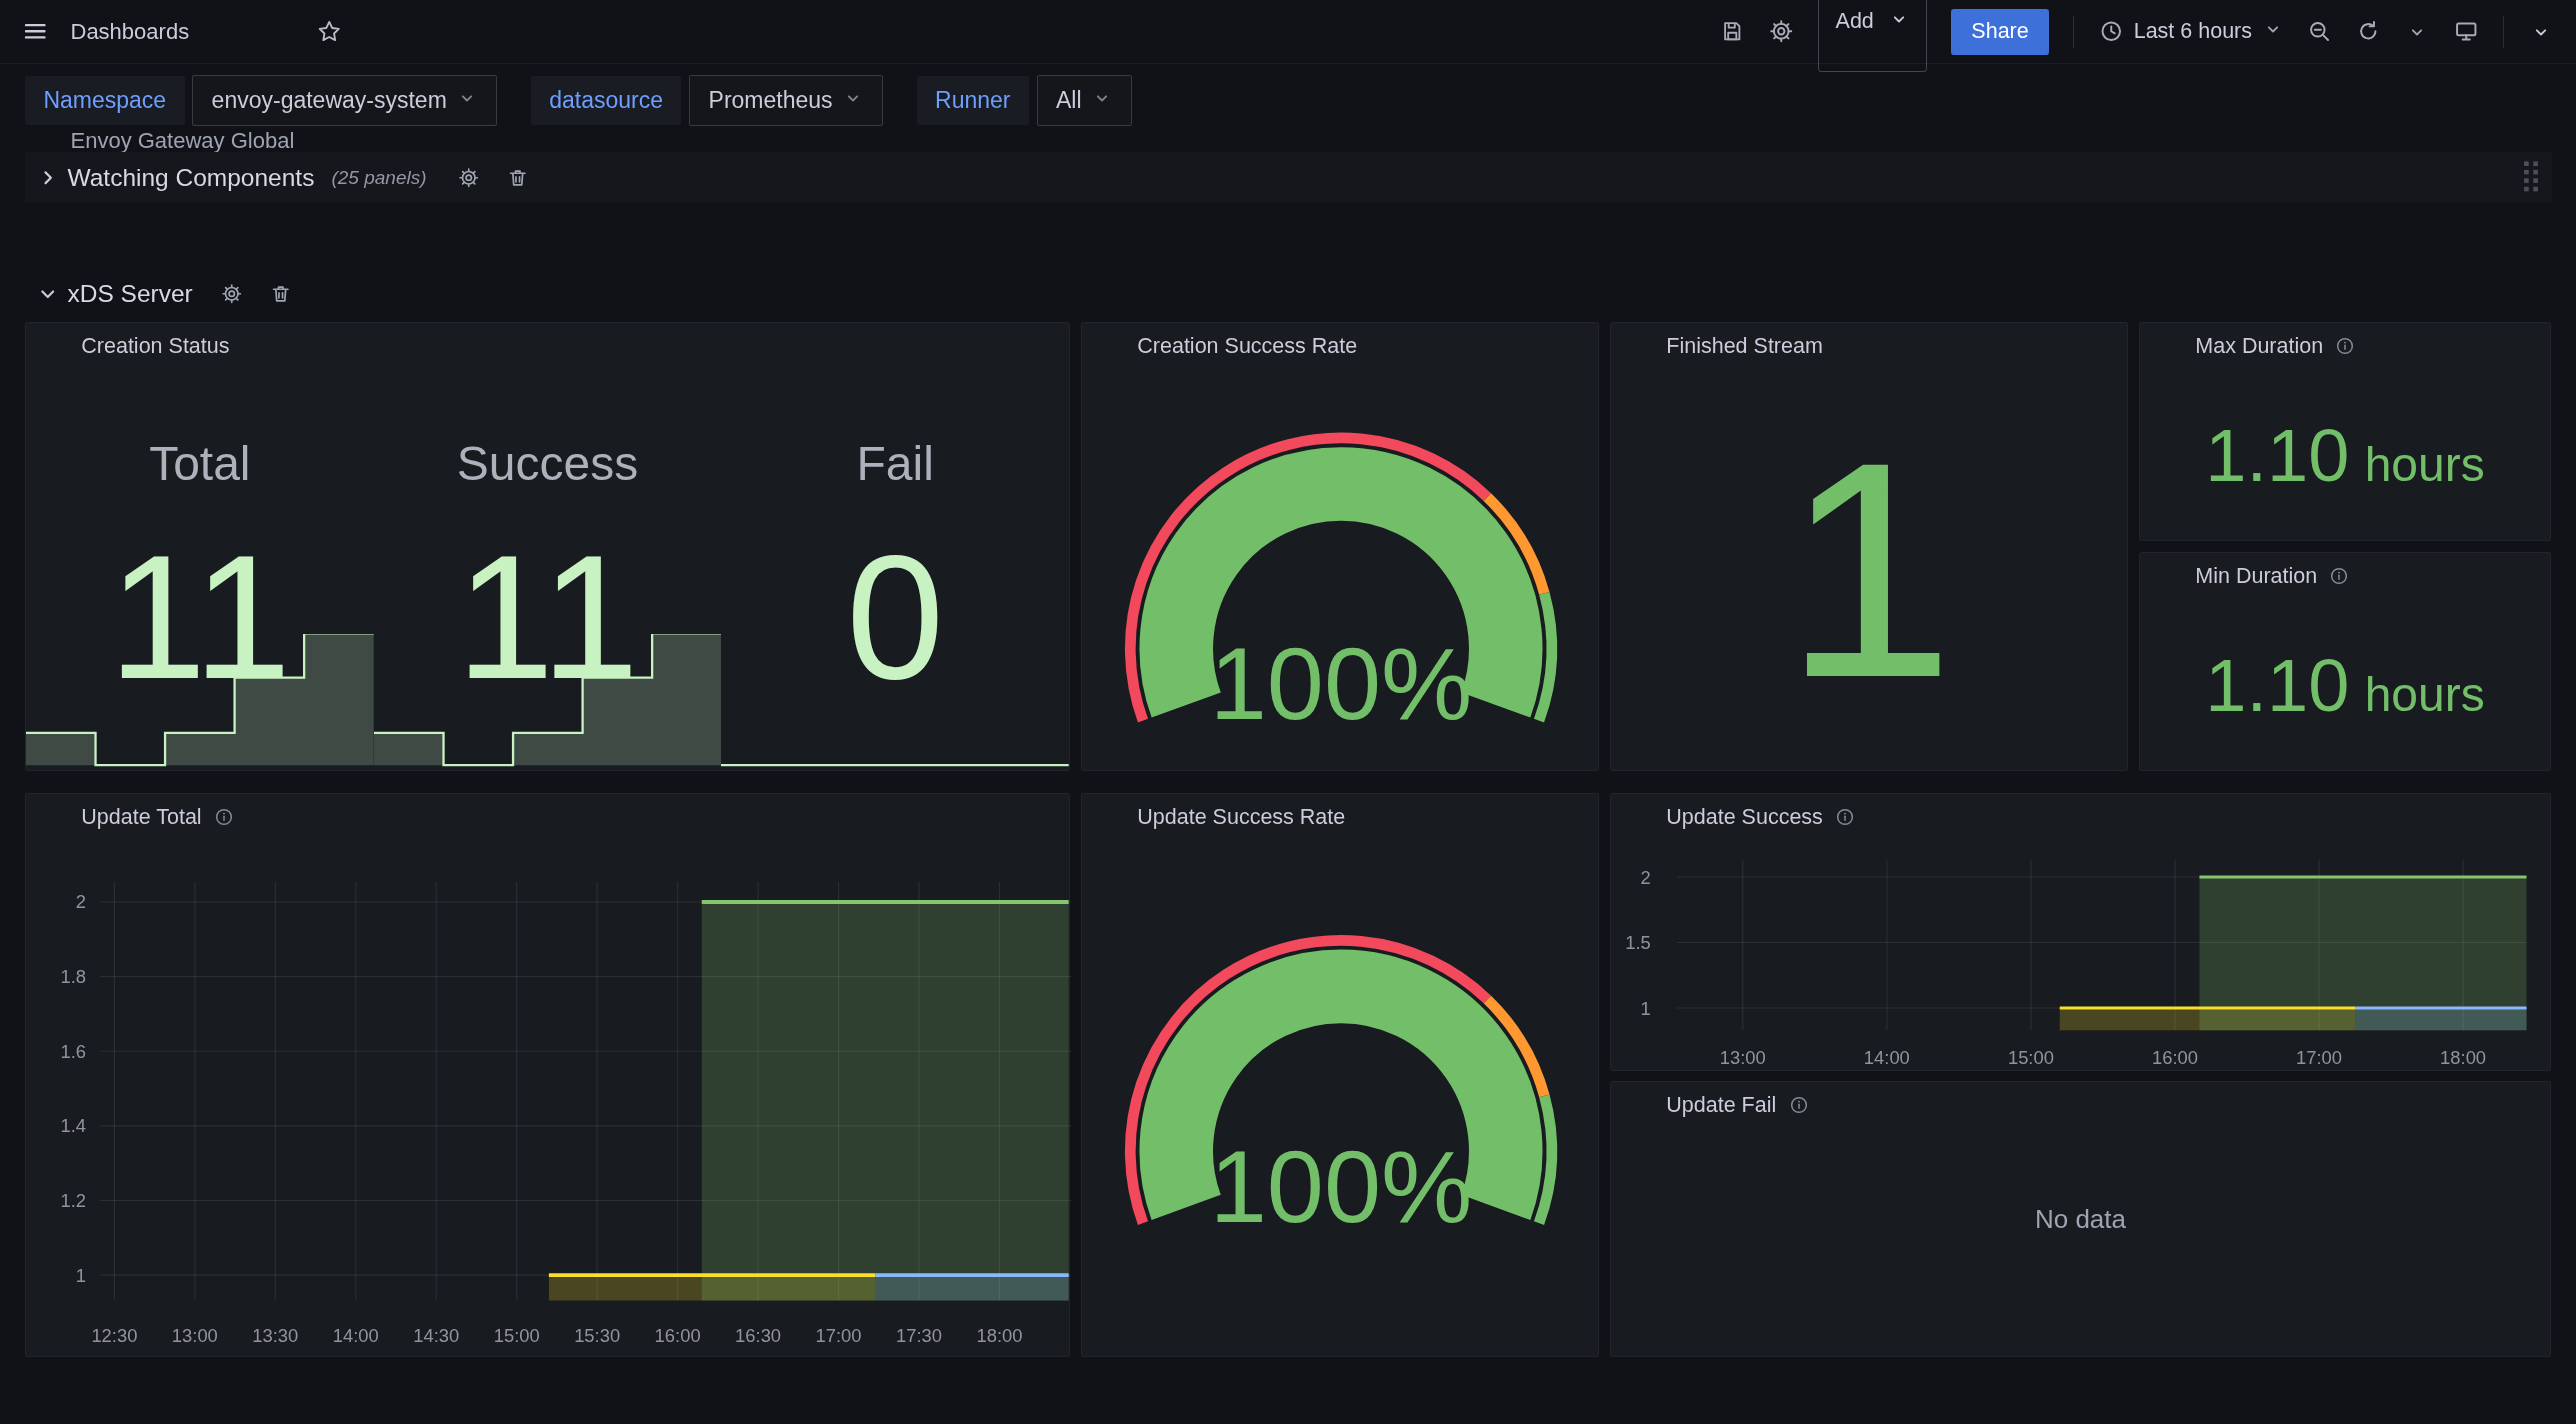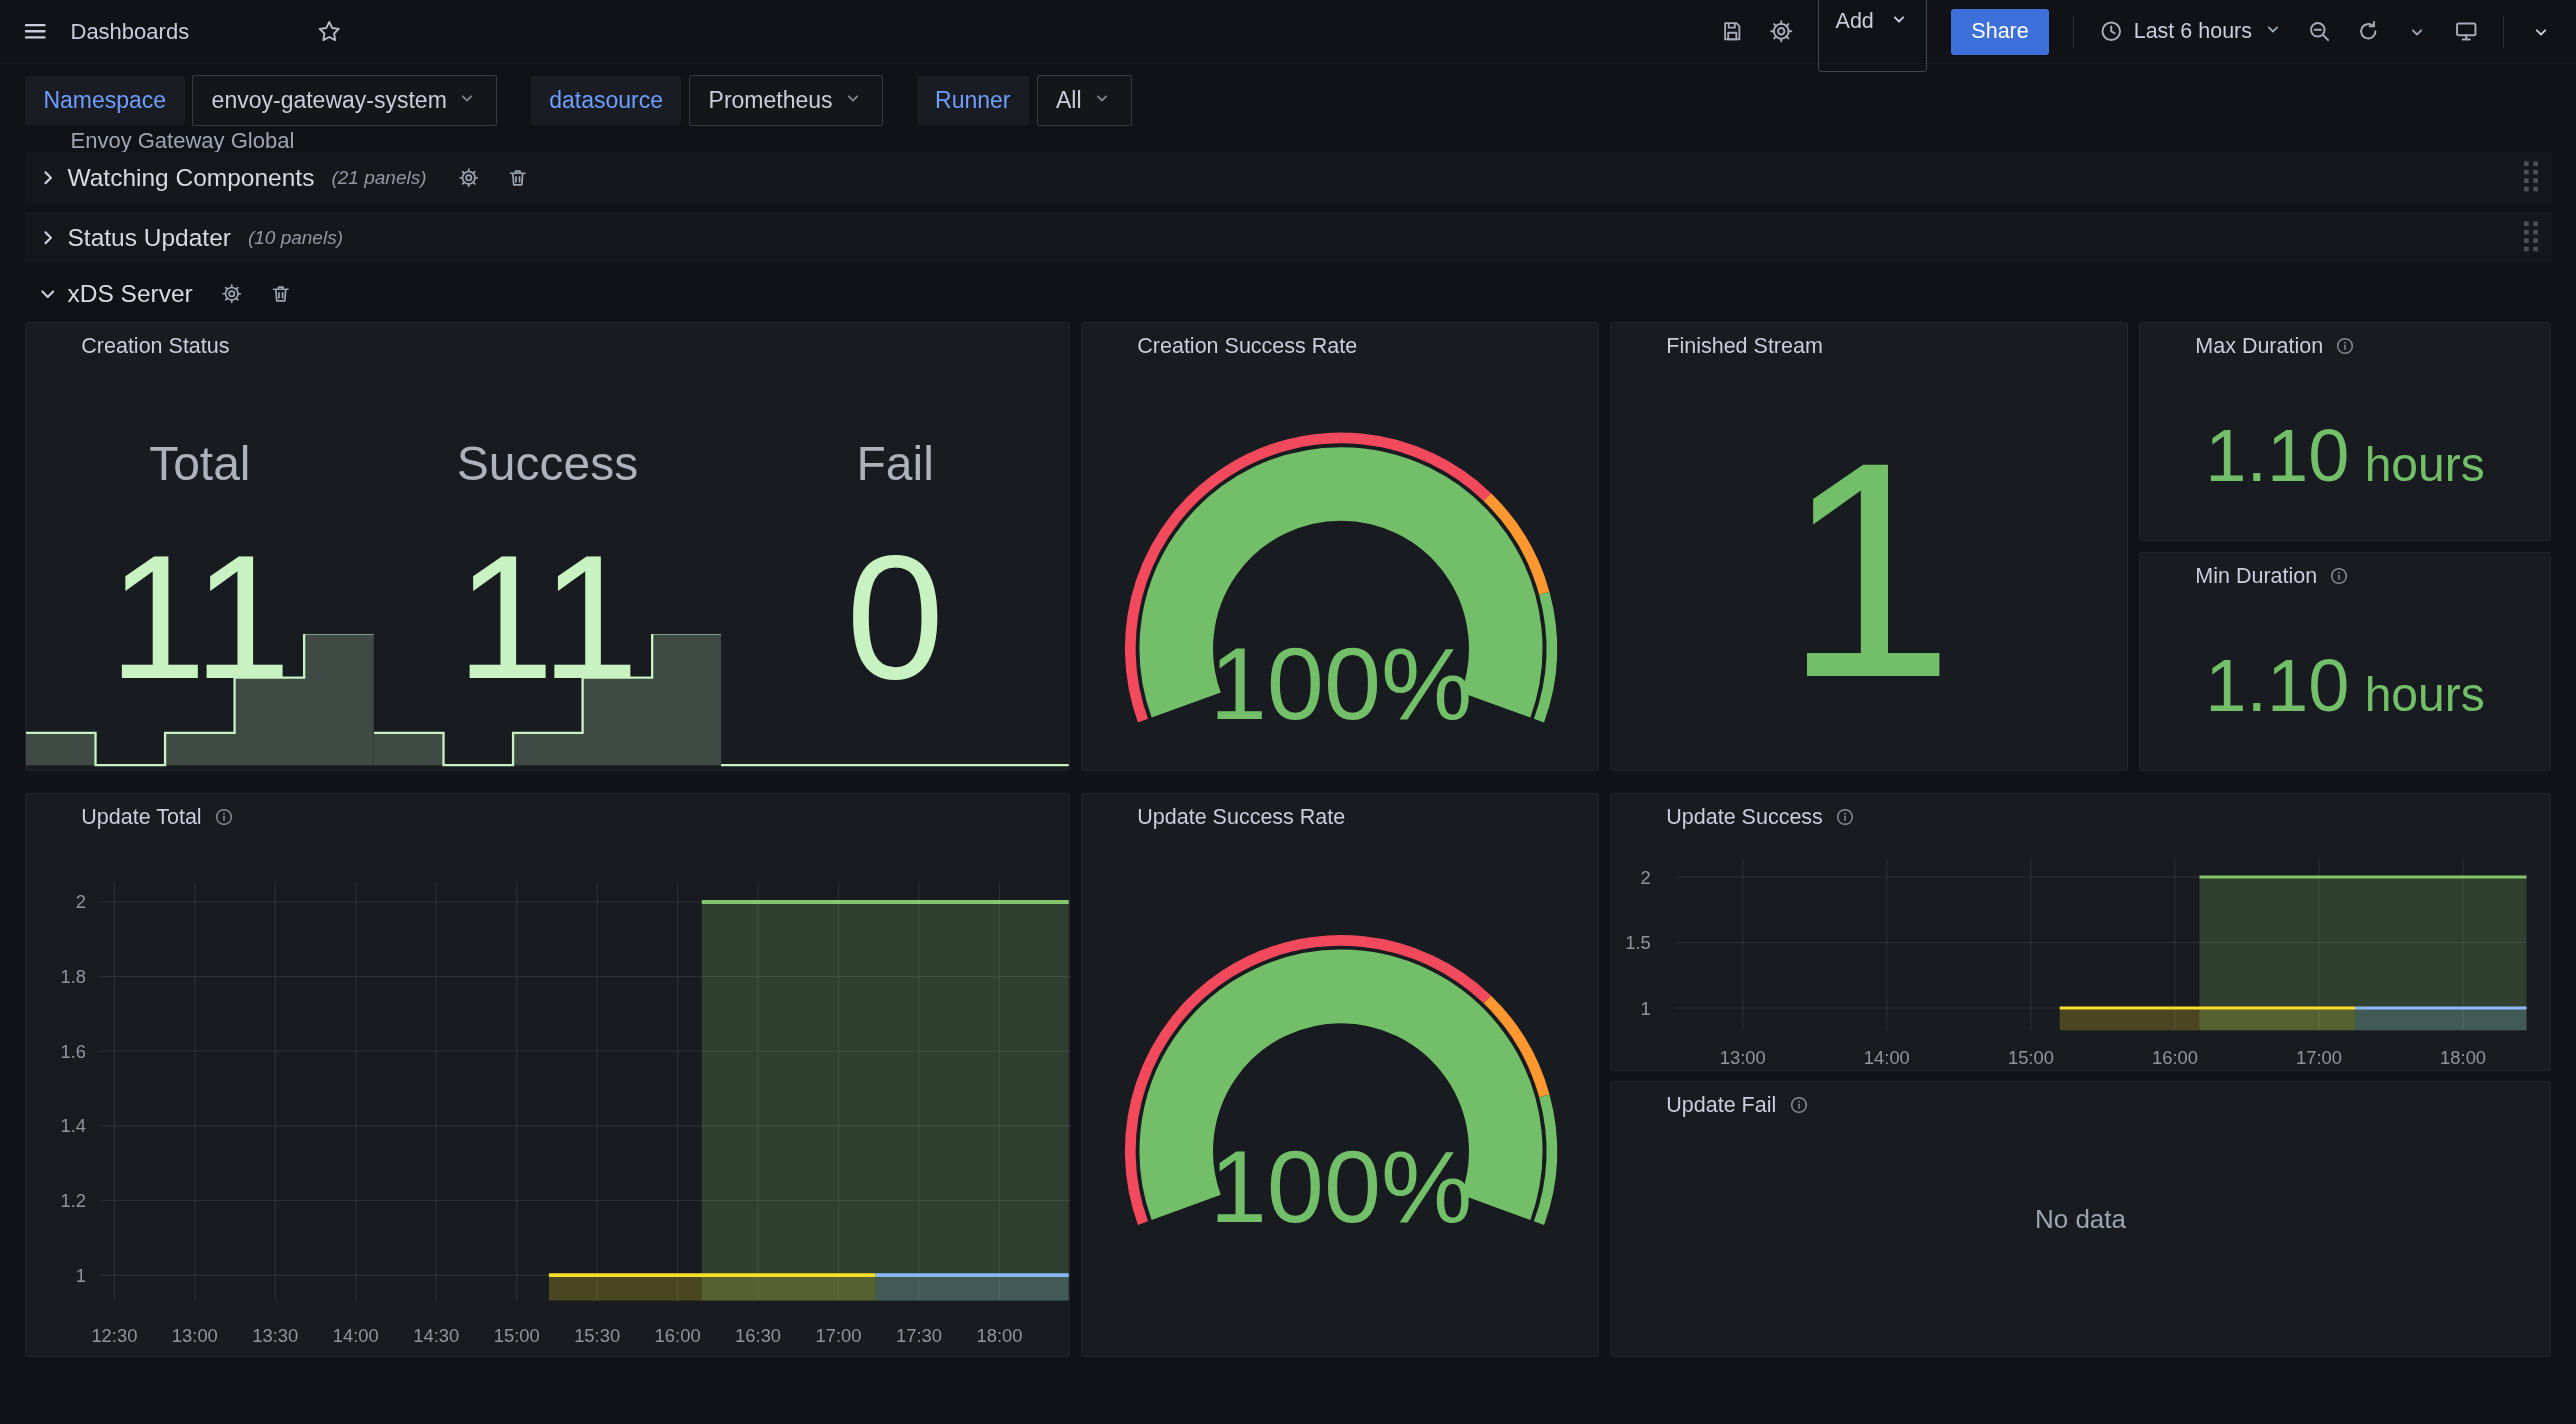--- a/index.html
+++ b/index.html
@@ -200,21 +200,21 @@
     </div>
   </div>
 
   <div class="rowstrip" style="top:152px;">
     <span class="row-chev">
       <svg viewBox="0 0 24 24" fill="none" stroke="currentColor" stroke-width="2.4" stroke-linecap="round" stroke-linejoin="round">
           <path d="M9.5 6l6 6-6 6"></path>
         </svg>
     </span>
     <span class="row-title">Watching Components</span>
-    <span class="row-count">(21 panels)</span>
+    <span class="row-count">(25 panels)</span>
     <span class="row-icons">
       <svg viewBox="0 0 24 24" fill="none" stroke="currentColor" stroke-width="1.9" stroke-linecap="round">
           <circle cx="12" cy="12" r="3"></circle>
           <circle cx="12" cy="12" r="7"></circle>
           <path d="M12 2.4v2.4M12 19.2v2.4M2.4 12h2.4M19.2 12h2.4M5.2 5.2l1.7 1.7M17.1 17.1l1.7 1.7M18.8 5.2l-1.7 1.7M6.9 17.1l-1.7 1.7"></path>
         </svg>
       <svg viewBox="0 0 24 24" fill="none" stroke="currentColor" stroke-width="1.9" stroke-linecap="round" stroke-linejoin="round">
           <path d="M4 7h16M9.5 7V4.5h5V7M6.5 7l1 13h9l1-13M10 11v5.5M14 11v5.5"></path>
         </svg>
     </span>
@@ -225,41 +225,20 @@
           <rect x="4" y="14" width="6" height="6"></rect>
           <rect x="16" y="14" width="6" height="6"></rect>
           <rect x="4" y="25" width="6" height="6"></rect>
           <rect x="16" y="25" width="6" height="6"></rect>
           <rect x="4" y="36" width="6" height="6"></rect>
           <rect x="16" y="36" width="6" height="6"></rect>
         </svg>
     </span>
   </div>
 
-  <div class="rowstrip" style="top:212px;">
-    <span class="row-chev">
-      <svg viewBox="0 0 24 24" fill="none" stroke="currentColor" stroke-width="2.4" stroke-linecap="round" stroke-linejoin="round">
-          <path d="M9.5 6l6 6-6 6"></path>
-        </svg>
-    </span>
-    <span class="row-title">Status Updater</span>
-    <span class="row-count">(10 panels)</span>
-    <span class="row-grip">
-      <svg viewBox="0 0 26 44" fill="currentColor">
-          <rect x="4" y="3" width="6" height="6"></rect>
-          <rect x="16" y="3" width="6" height="6"></rect>
-          <rect x="4" y="14" width="6" height="6"></rect>
-          <rect x="16" y="14" width="6" height="6"></rect>
-          <rect x="4" y="25" width="6" height="6"></rect>
-          <rect x="16" y="25" width="6" height="6"></rect>
-          <rect x="4" y="36" width="6" height="6"></rect>
-          <rect x="16" y="36" width="6" height="6"></rect>
-        </svg>
-    </span>
-  </div>
 
   <div class="rowstrip flat" style="top:268px;">
     <span class="row-chev">
       <svg viewBox="0 0 24 24" fill="none" stroke="currentColor" stroke-width="2.4" stroke-linecap="round" stroke-linejoin="round">
           <path d="M6 9.5l6 6 6-6"></path>
         </svg>
     </span>
     <span class="row-title">xDS Server</span>
     <span class="row-icons" style="margin-left:28px;">
       <svg viewBox="0 0 24 24" fill="none" stroke="currentColor" stroke-width="1.9" stroke-linecap="round">

